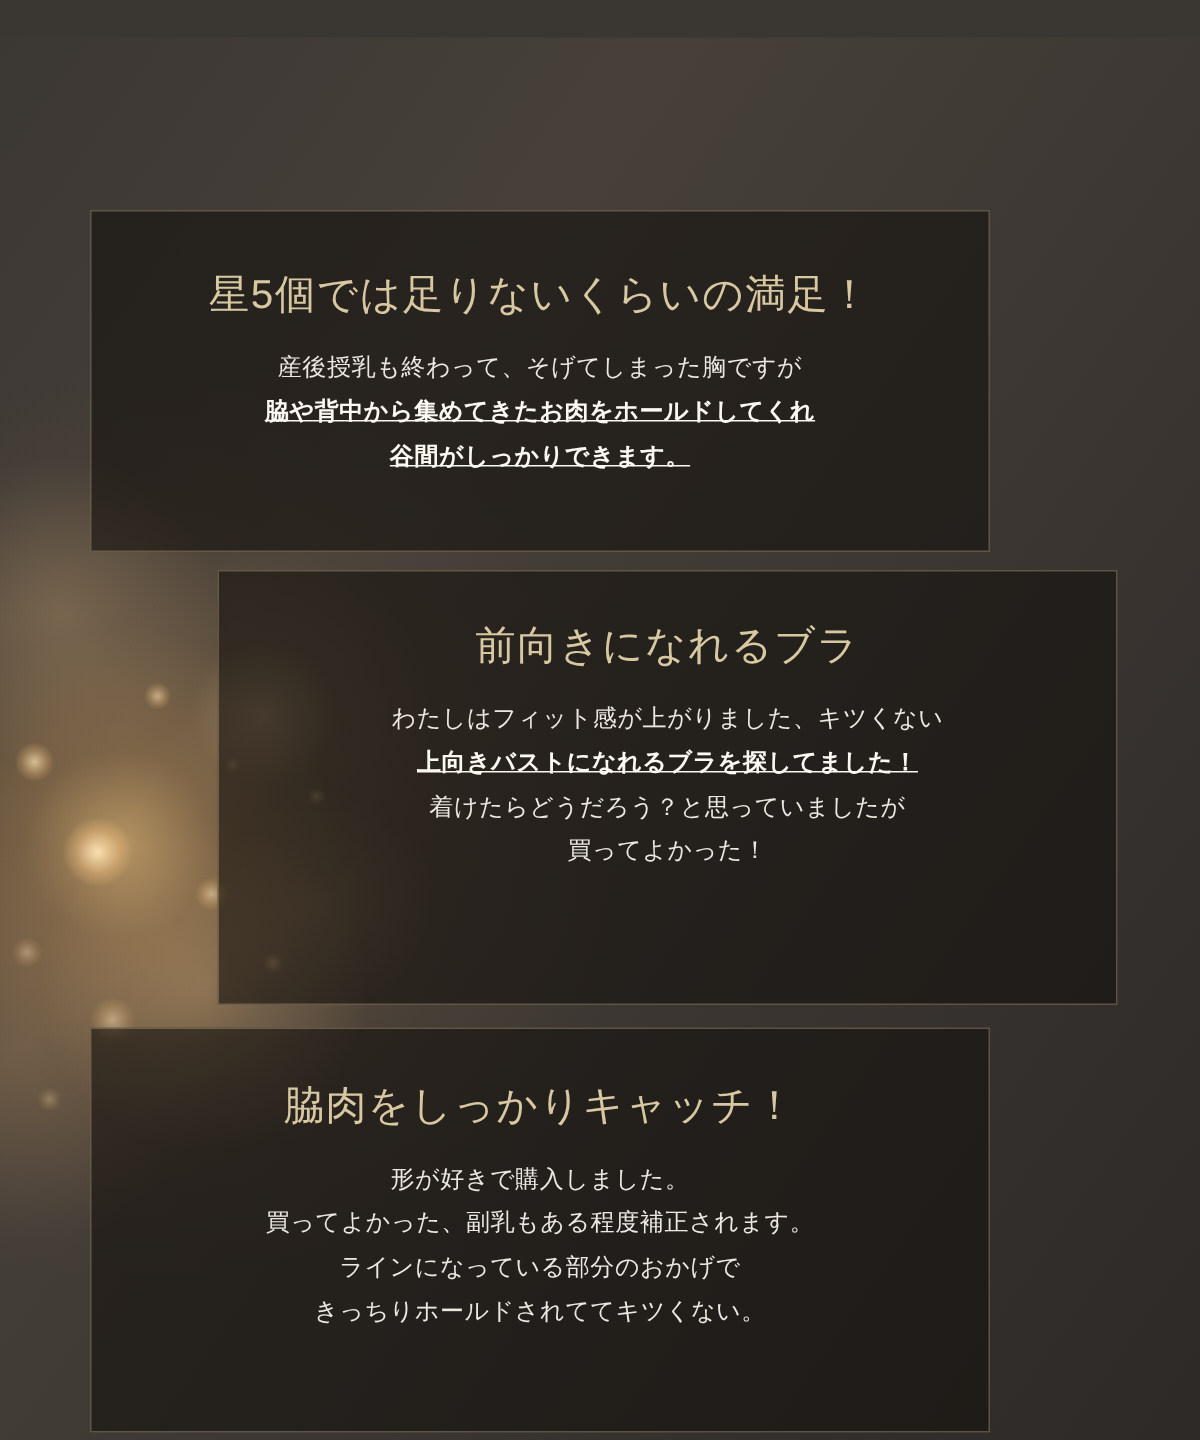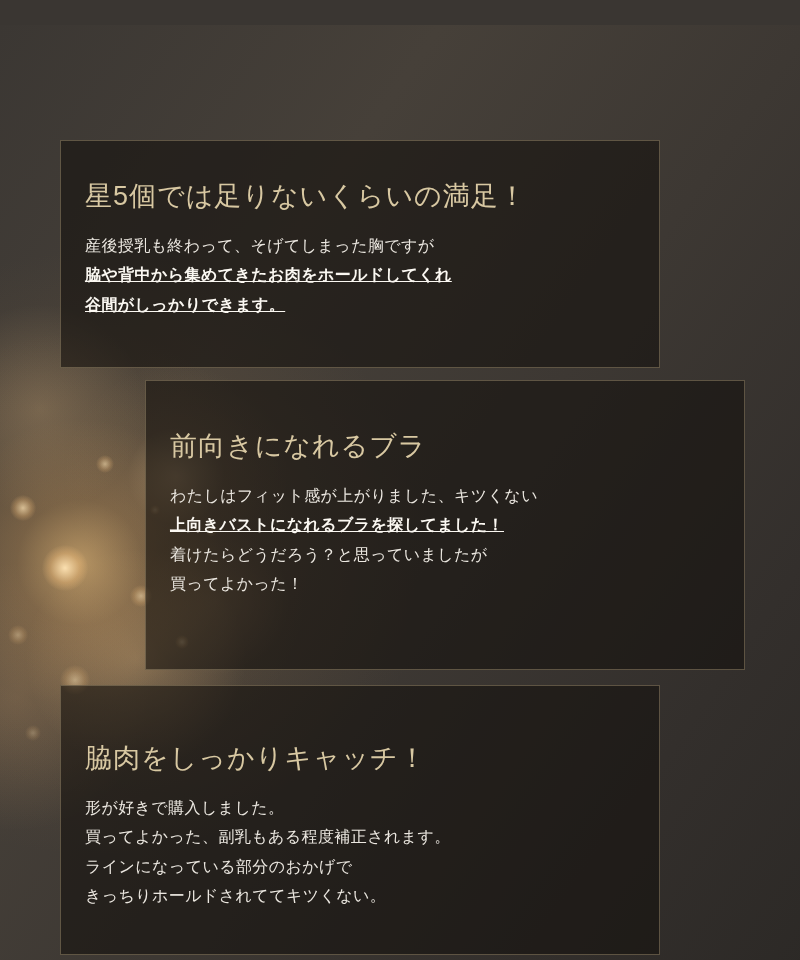--- a/index.html
+++ b/index.html
@@ -55,26 +55,26 @@
     position: absolute;
     background: rgba(20,17,14,0.60);
     border: 1px solid rgba(168,150,117,0.45);
     box-sizing: border-box;
   }
   .card.c1 { left: 60px;  top: 115px; width: 600px; height: 228px; }
   .card.c2 { left: 145px; top: 355px; width: 600px; height: 290px; }
   .card.c3 { left: 60px;  top: 660px; width: 600px; height: 270px; }
 
   .card-inner {
-    text-align: left;
+    text-align: center;
     padding: 0 24px;
   }
   .card.c1 .card-inner { padding-top: 38px; }
-  .card.c2 .card-inner { padding-top: 48px; }
-  .card.c3 .card-inner { padding-top: 55px; }
+  .card.c2 .card-inner { padding-top: 32px; }
+  .card.c3 .card-inner { padding-top: 34px; }
 
   .card-head {
     color: #d8c8a2;
     font-size: 27px;
     line-height: 1.3;
     letter-spacing: 1px;
     margin-bottom: 16px;
     font-weight: 400;
   }
   .card-line {

